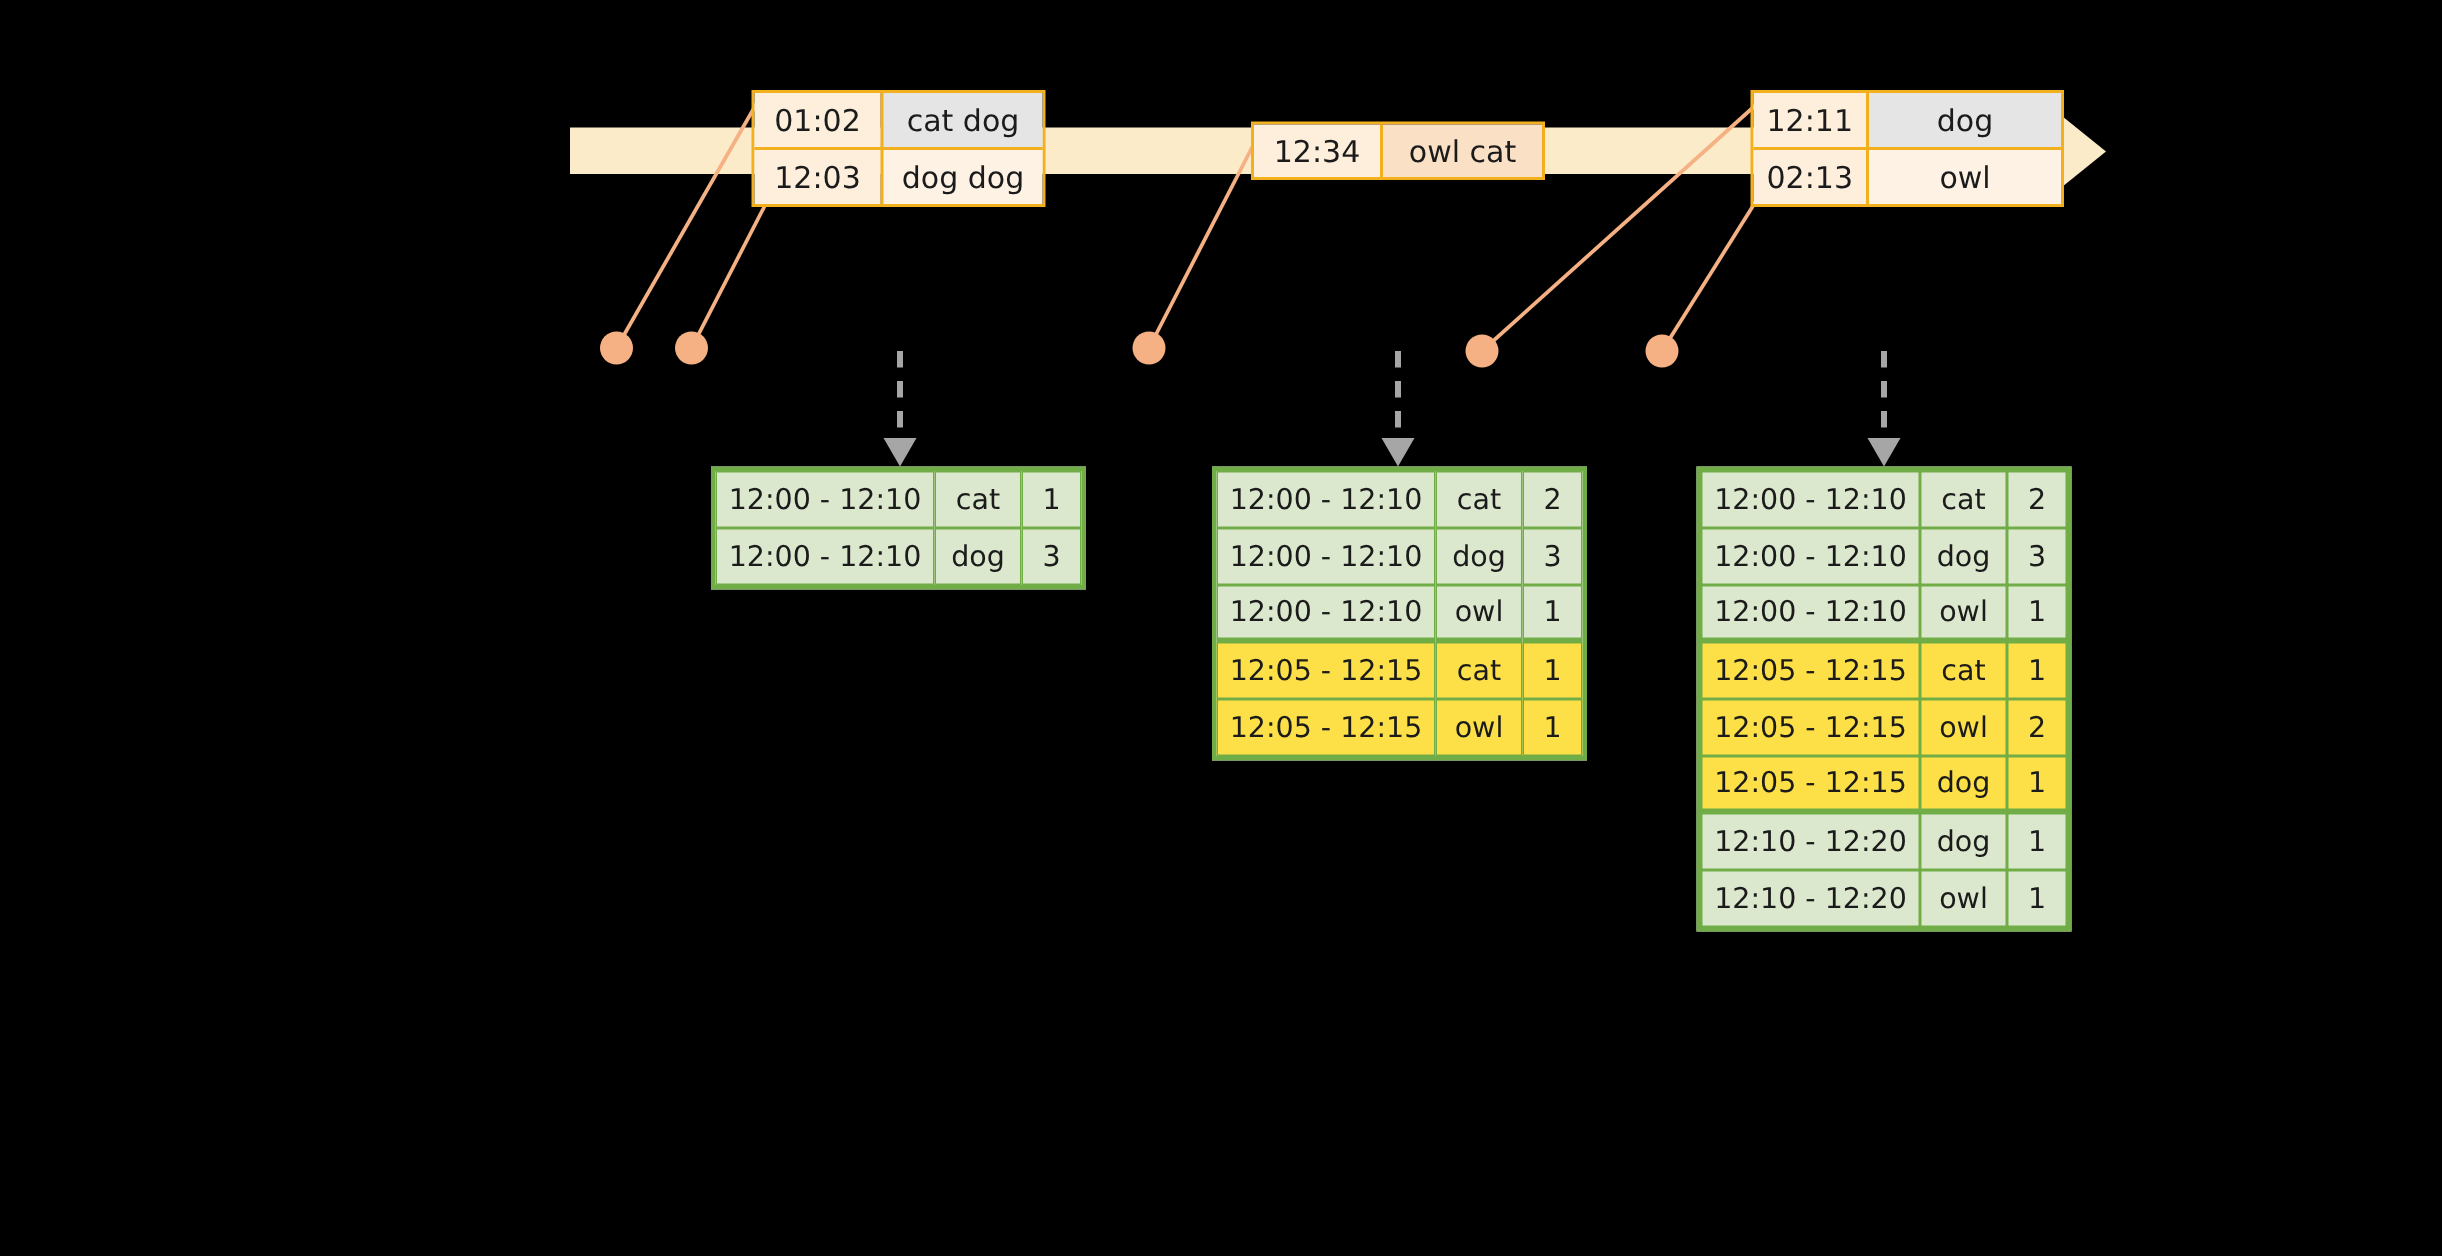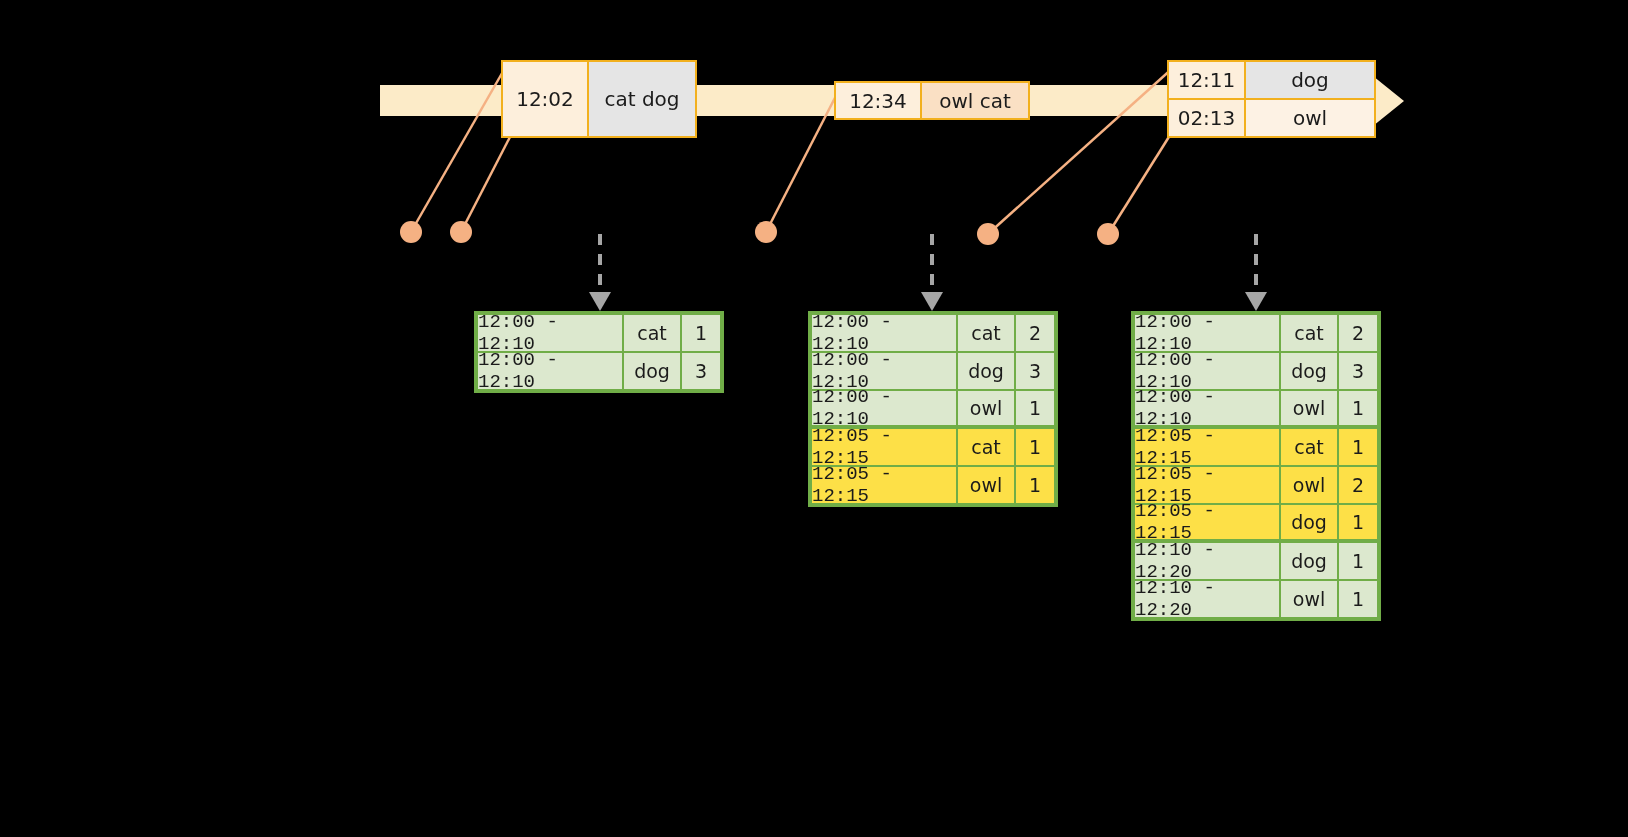--- a/index.html
+++ b/index.html
@@ -27,21 +27,21 @@
   
   .dot{position:absolute;width:22px;height:22px;border-radius:50%;
        background:#F5B183;}
 
   
   .gtbl{position:absolute;border:3px solid #70AD47;box-sizing:border-box;
         background:#fff;}
   .grow{display:flex;}
   .gcell{font-size:19px;color:#1b1b1b;display:flex;align-items:center;
          box-sizing:border-box;height:38px;border:1px solid #70AD47;}
-  .g-win{width:auto;justify-content:center;font-family:Liberation Mono, monospace;}
+  .g-win{width:auto;justify-content:center;}
   .g-key{justify-content:center;}
   .g-cnt{justify-content:center;}
   .shade-a .gcell{background:#DCE8CE;}
   .shade-b .gcell{background:#fde047;}
   .grow.grp-end .gcell{border-bottom:3px solid #70AD47;}
 </style>
 </head>
 <body>
 
 <div class="stage">
@@ -61,22 +61,26 @@
       <line x1="932" y1="234" x2="932" y2="292"></line>
       <line x1="1256" y1="234" x2="1256" y2="292"></line>
     </g>
     <polygon points="589,292 611,292 600,311" fill="#A6A6A6"></polygon>
     <polygon points="921,292 943,292 932,311" fill="#A6A6A6"></polygon>
     <polygon points="1245,292 1267,292 1256,311" fill="#A6A6A6"></polygon>
   </svg>
 
   <div class="ev-stack" style="left:501px;top:60px;width:196px;height:78px;">
     <div class="ev-line">
-      <div class="c1" style="width:84px;">12:02</div>
+      <div class="c1" style="width:84px;">01:02</div>
       <div class="c2" style="flex:1;">cat dog</div>
+    </div>
+    <div class="ev-line">
+      <div class="c1" style="width:84px;">12:03</div>
+      <div class="c2" style="flex:1;">dog dog</div>
     </div>
   </div>
 
   <div class="ev-stack" style="left:834px;top:81px;width:196px;height:39px;">
     <div class="ev-line">
       <div class="c1" style="width:84px;">12:34</div>
       <div class="c2" style="flex:1;background:#FAE0C4;">owl cat</div>
     </div>
   </div>
 

